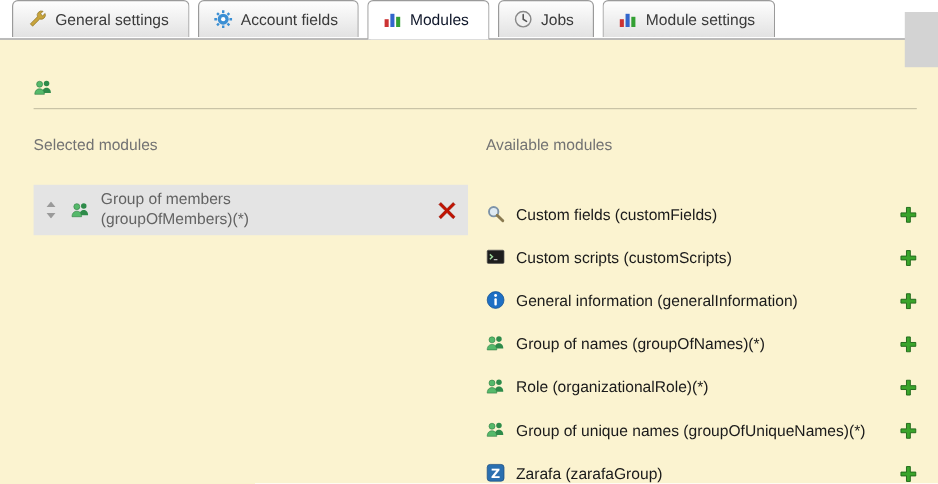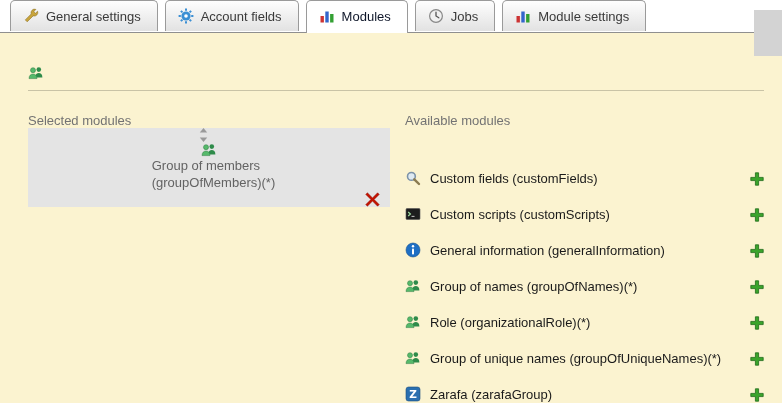--- a/index.html
+++ b/index.html
@@ -49,22 +49,22 @@
   .section-rule {
     border:none; border-top:1px solid #c9c3a6; margin-top:9px;
   }
   .columns { display:flex; margin-top:22px; }
   .col-left  { width:362px; flex:none; }
   .col-right { flex:1; margin-left:15px; display:flex; flex-direction:column; }
   .col-heading { color:#737373; }
 
   
   .selected-item {
-    background:var(--selected-row-background,#e4e4e4);
-    padding:0 10px; display:flex; align-items:center; min-height:42px;flex-direction:column;
+    margin-top:26px; background:var(--selected-row-background,#e4e4e4);
+    padding:0 10px; display:flex; align-items:center; min-height:42px;
   }
   .drag-handle { margin-right:12px; cursor:grab; display:inline-flex; }
   .selected-text { margin-left:9px; color:#636363; line-height:1.3; }
   .delete-btn { margin-left:auto; cursor:pointer; display:inline-flex; }
 
   
   .avail-list { margin-top:22px; }
   .avail-row { display:flex; align-items:flex-end; height:36px; }
   .mod-label { margin-left:9px; color:#1a1a1a; }
   .add-btn { margin-left:auto; cursor:pointer; display:inline-flex; }

